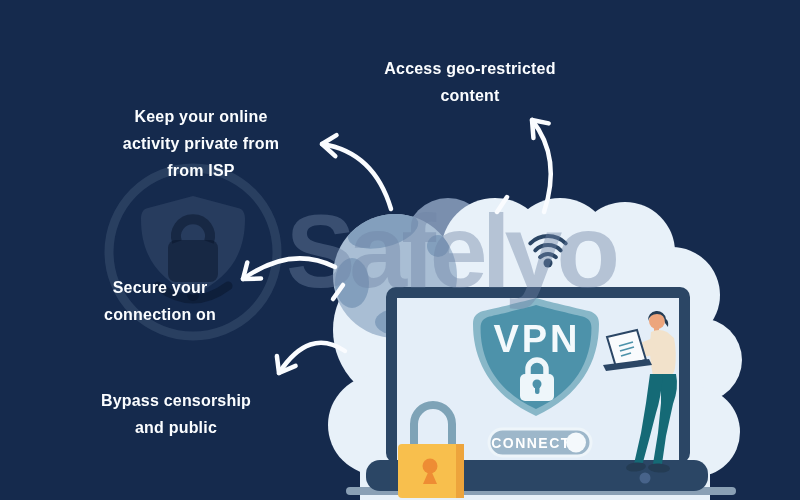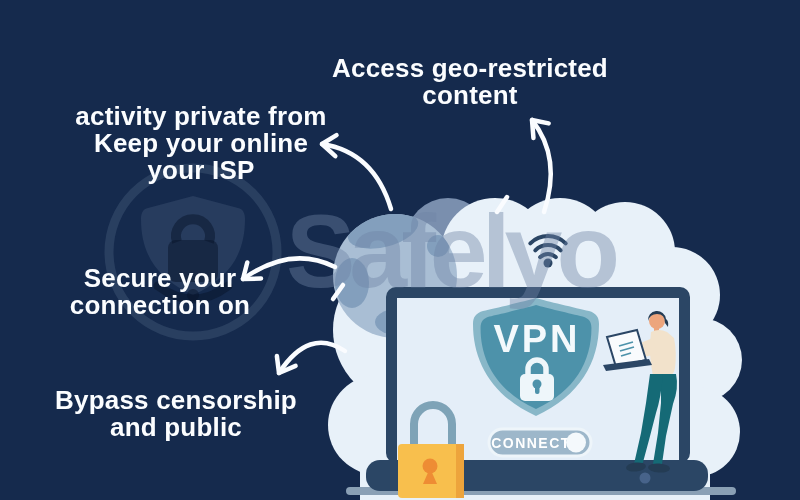--- a/index.html
+++ b/index.html
@@ -1,22 +1,22 @@
 <!DOCTYPE html>
 <html><head>
 <meta charset="utf-8">
 <style>
   html,body{margin:0;padding:0;background:#0e1c36;}
   #stage{position:relative;width:800px;height:500px;overflow:hidden;font-family:"Liberation Sans","DejaVu Sans",sans-serif;}
   .callout{position:absolute;width:280px;text-align:center;color:#fbfdff;
-           font-weight:700;font-size:26px;line-height:27px;letter-spacing:.2px;}
+           font-weight:700;font-size:16px;line-height:27px;letter-spacing:.2px;}
   .callout div{white-space:nowrap;}
   #callout-geo{left:330px;top:55px;}
   #callout-isp{left:61px;top:103px;}
-  #callout-wifi{left:20px;top:265px;}
+  #callout-wifi{left:20px;top:274px;}
   #callout-censorship{left:36px;top:387px;}
   svg{position:absolute;left:0;top:0;}
   .wm-text{font-weight:700;font-size:104px;letter-spacing:-6px;fill:rgba(110,132,164,0.42);}
   .vpn-text{font-weight:700;font-size:38px;letter-spacing:3px;fill:#f3f9fc;}
   .connect-text{font-weight:700;font-size:14px;letter-spacing:1.5px;fill:#ffffff;}
 </style>
 </head>
 <body>
 
 <div id="stage" style="background-color: rgb(21, 42, 77); width: 800px; height: 500px;">
@@ -140,23 +140,23 @@
       <path d="M497,212 L507,197"></path>
       <path d="M333,299 L343,285"></path>
     </g>
   </svg>
 
   <div class="callout" id="callout-geo">
     <div>Access geo-restricted</div>
     <div>content</div>
   </div>
   <div class="callout" id="callout-isp">
+    <div>Keep your online</div>
     <div>activity private from</div>
-    <div>Keep your online</div>
-    <div>your ISP</div>
+    <div>from ISP</div>
   </div>
   <div class="callout" id="callout-wifi">
     <div>Secure your</div>
     <div>connection on</div>
   </div>
   <div class="callout" id="callout-censorship">
     <div>Bypass censorship</div>
     <div>and public</div>
   </div>
 

